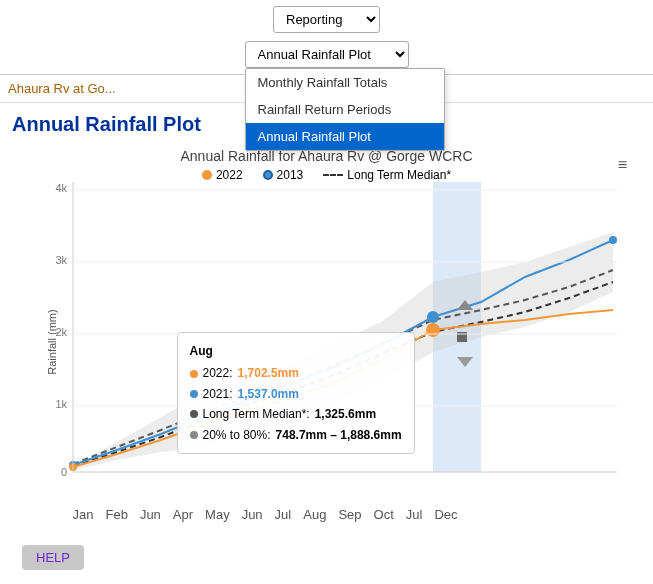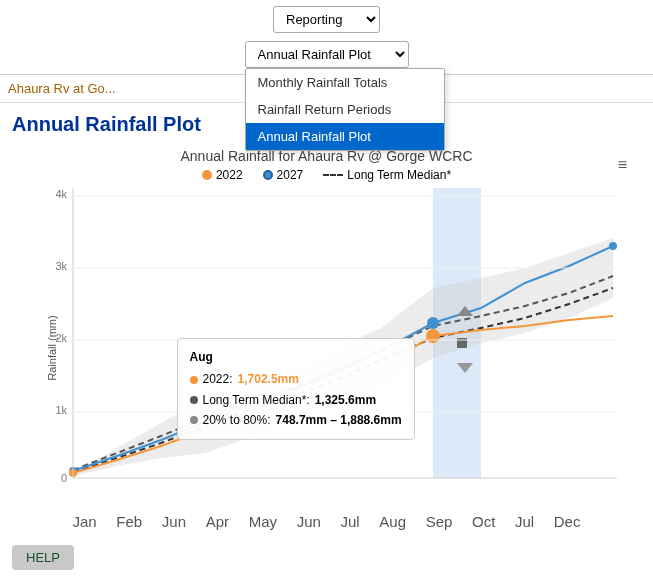--- a/index.html
+++ b/index.html
@@ -17,35 +17,35 @@
     .sub-bar { padding: 6px 8px; border-bottom: 1px solid #ddd; background: #fff; font-size: 13px; color: #a16207; }
 
     .page-title { padding: 10px 12px 4px; font-size: 20px; font-weight: bold; color: #003399; }
 
     .chart-area { position: relative; padding: 8px 12px; }
 
     .chart-title { text-align: center; font-size: 14px; color: #444; margin-bottom: 4px; }
 
     .hamburger { position: absolute; right: 14px; top: 8px; cursor: pointer; font-size: 16px; color: #555; }
 
-    .legend { display: flex; justify-content: center; gap: 20px; font-size: 12px; margin-bottom: 6px; align-items: flex-start; }
+    .legend { display: flex; justify-content: center; gap: 20px; font-size: 12px; align-items: flex-start; }
     .legend-item { display: flex; align-items: center; gap: 4px; }
     .legend-dot { width: 10px; height: 10px; border-radius: 50%; }
     .legend-dash { width: 20px; height: 0; border-top: 2px dashed #333; }
 
     .chart-wrap { position: relative; width: 580px; height: 320px; margin: 0 auto; }
 
     svg.chart { width: 100%; height: 100%; }
 
     .tooltip-box { position: absolute; background: rgba(255,255,255,0.95); border: 1px solid #ccc; border-radius: 4px; padding: 8px 12px; font-size: 12px; left: 140px; top: 150px; pointer-events: none; line-height: 1.7; }
     .tooltip-title { font-weight: bold; font-size: 12px; margin-bottom: 2px; }
     .tooltip-row { display: flex; align-items: center; gap: 5px; }
     .tooltip-dot { width: 8px; height: 8px; border-radius: 50%; }
 
-    .help-btn { position: absolute; bottom: 14px; left: 12px; background: #c8c8c8; border: none; border-radius: 4px; padding: 5px 14px; font-size: 13px; cursor: pointer; color: #14532d; }
+    .help-btn { position: absolute; bottom: 14px; left: 22px; background: #c8c8c8; border: none; border-radius: 4px; padding: 5px 14px; font-size: 13px; cursor: pointer; color: #6d28d9; }
   </style>
 </head>
 <body>
 
 <div class="top-bar">
   <select>
     <option>Reporting</option>
   </select>
 
   <div class="dropdown-container">
@@ -73,21 +73,21 @@
     <div class="hamburger">≡</div>
   </div>
 
   <div class="legend">
     <div class="legend-item">
       <div class="legend-dot" style="background:#f4963a;"></div>
       <span>2022</span>
     </div>
     <div class="legend-item">
       <div class="legend-dot" style="background:#4090d0;border:2px solid #2060a0;"></div>
-      <span>2027</span>
+      <span>2013</span>
     </div>
     <div class="legend-item">
       <div class="legend-dash"></div>
       <span>Long Term Median*</span>
     </div>
   </div>
 
   <div class="chart-wrap">
     
     <div style="position:absolute;left:-18px;top:50%;transform:translateY(-50%) rotate(-90deg);font-size:11px;color:#555;white-space:nowrap;">Rainfall (mm)</div>
@@ -137,33 +137,38 @@
 
     
     <div class="tooltip-box">
       <div class="tooltip-title">Aug</div>
       <div class="tooltip-row">
         <div class="tooltip-dot" style="background:#f4963a;"></div>
         <span>2022:</span>
         <span style="font-weight:bold;color:#f4963a;">1,702.5mm</span>
       </div>
       <div class="tooltip-row">
+        <div class="tooltip-dot" style="background:#4090d0;"></div>
+        <span>2021:</span>
+        <span style="font-weight:bold;color:#4090d0;">1,537.0mm</span>
+      </div>
+      <div class="tooltip-row">
         <div class="tooltip-dot" style="background:#555;"></div>
         <span>Long Term Median*:</span>
         <span style="font-weight:bold;">1,325.6mm</span>
       </div>
       <div class="tooltip-row">
         <div class="tooltip-dot" style="background:#888;"></div>
         <span>20% to 80%:</span>
         <span style="font-weight:bold;">748.7mm – 1,888.6mm</span>
       </div>
     </div>
 
     
-    <div style="display:flex;justify-content:space-between;padding:2px 36px 0 36px;font-size:15px;color:#555;gap:12px;">
+    <div style="display:flex;justify-content:flex-start;padding:2px 36px 0 36px;font-size:13px;color:#555;gap:12px;">
       <span>Jan</span>
       <span>Feb</span>
       <span>Jun</span>
       <span>Apr</span>
       <span>May</span>
       <span>Jun</span>
       <span>Jul</span>
       <span>Aug</span>
       <span>Sep</span>
       <span>Oct</span>

